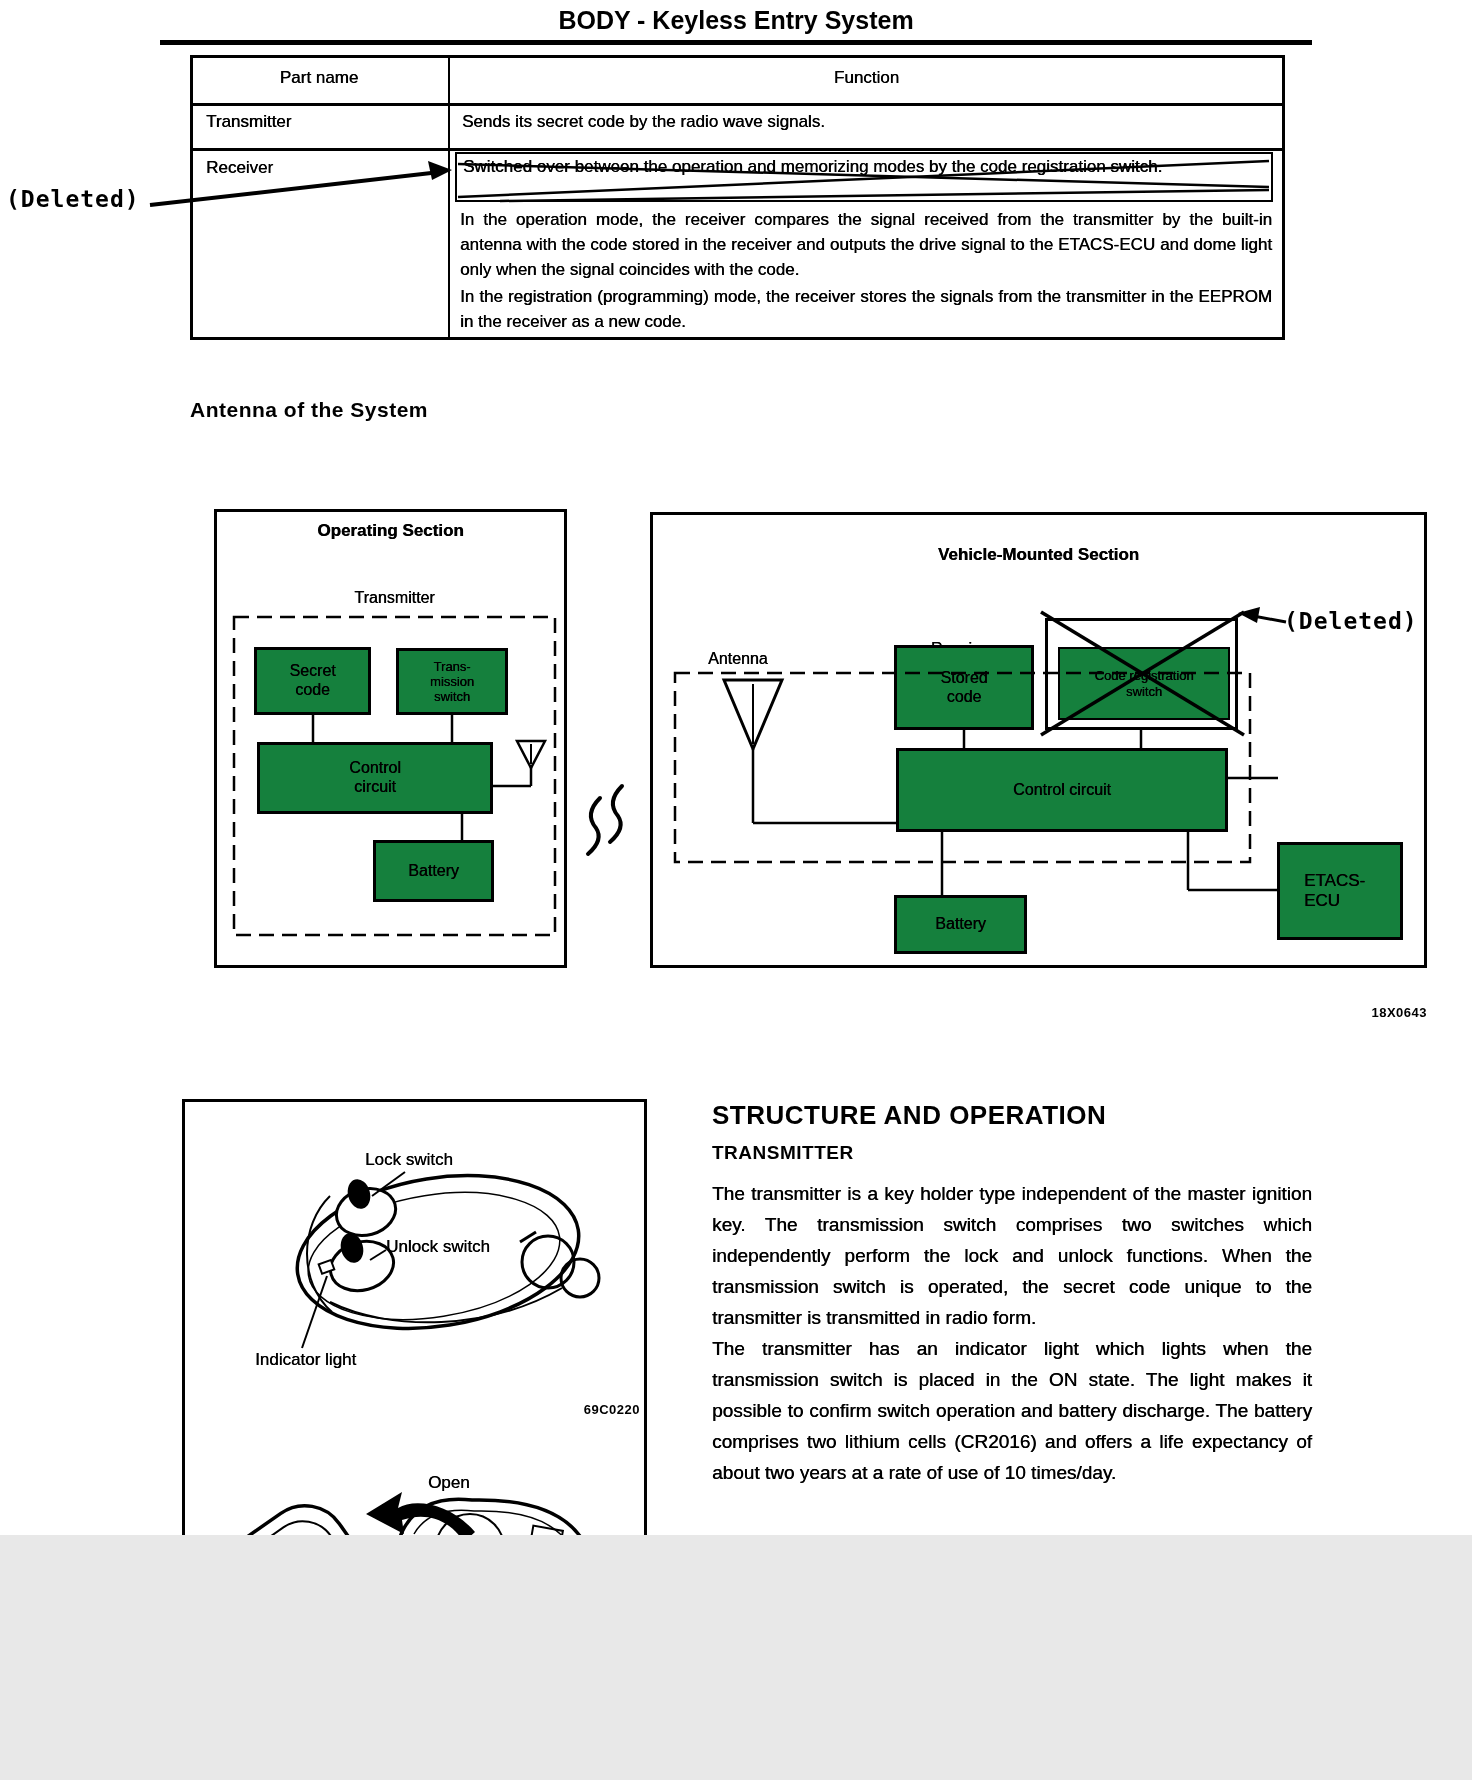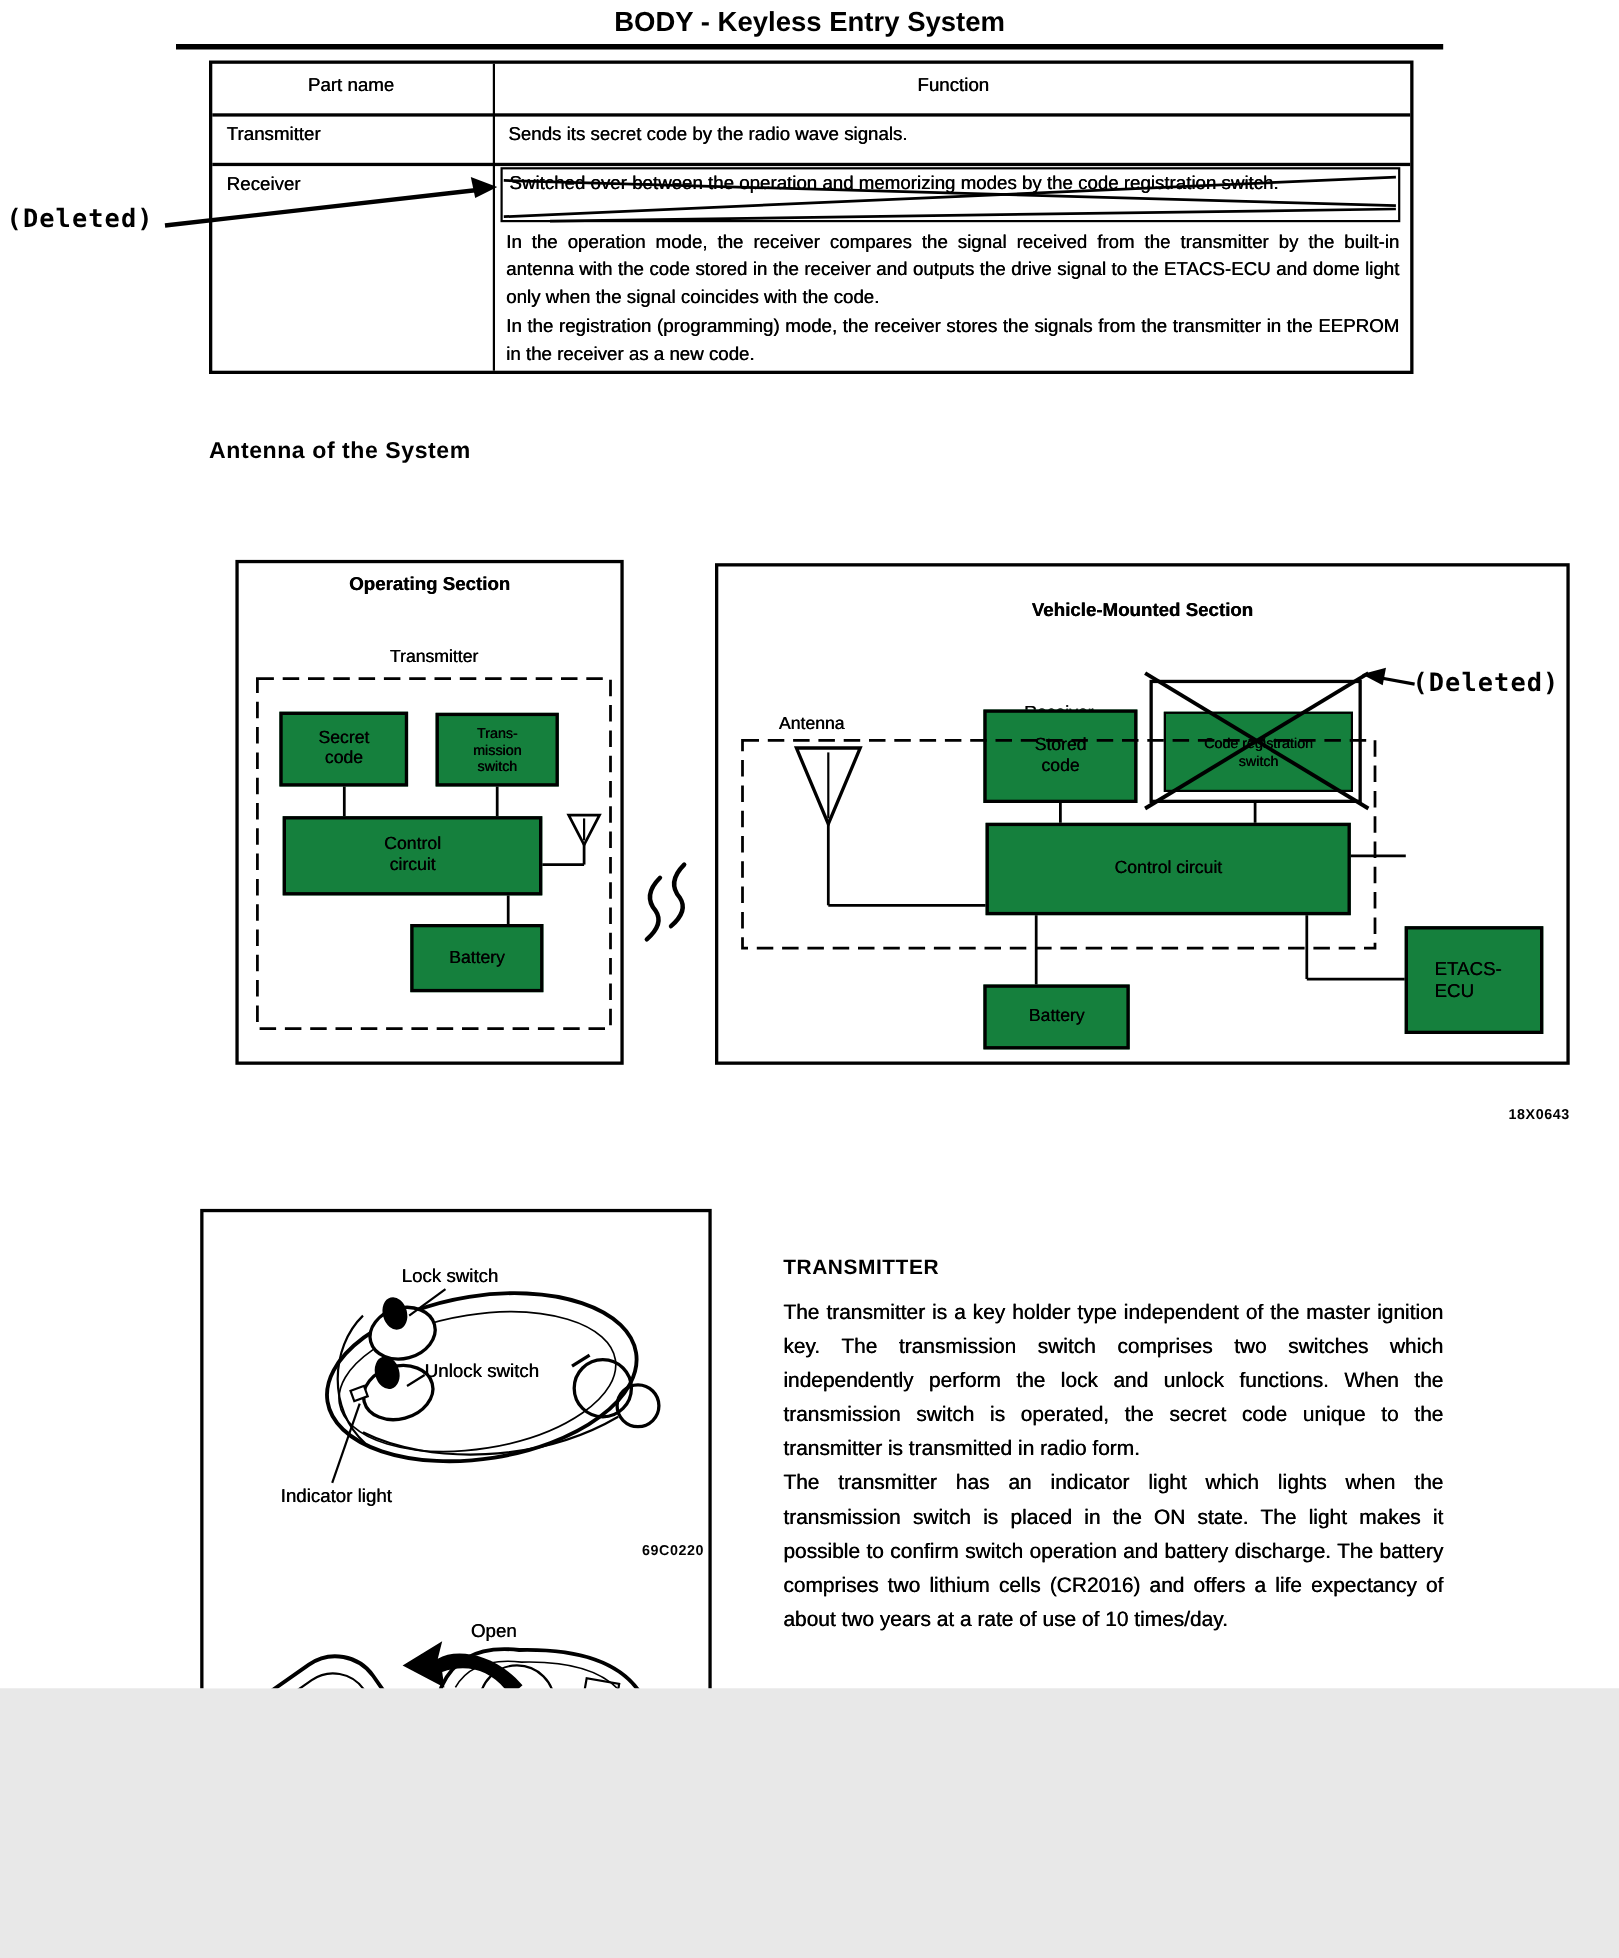--- a/index.html
+++ b/index.html
@@ -105,20 +105,21 @@
 
   <div class="sec" style="left:182px; top:1099px; width:465px; height:669px;"></div>
   <div class="abs ink" style="left:365px; top:1150px; font-size:17px;">Lock switch</div>
   <div class="abs ink" style="left:386px; top:1237px; font-size:17px;">Unlock switch</div>
   <div class="abs ink" style="left:255px; top:1350px; font-size:17px;">Indicator light</div>
   <div class="abs code" style="left:540px; top:1402px; width:100px; text-align:right;">69C0220</div>
   <div class="abs ink" style="left:428px; top:1473px; font-size:17px;">Open</div>
   <div class="abs ink" style="left:393px; top:1703px; font-size:17px;">Battery</div>
   <div class="abs code" style="left:540px; top:1742px; width:100px; text-align:right;">18X0798</div>
 
+  <div class="abs" style="left:712px; top:1100px; font-size:26px; font-weight:bold; letter-spacing:0.5px;">STRUCTURE AND OPERATION</div>
   <div class="abs" style="left:712px; top:1142px; font-size:19px; font-weight:bold; letter-spacing:0.5px;">TRANSMITTER</div>
   <div class="abs" style="left:712px; top:1178px; width:600px;">
     <p class="ink para" style="font-size:19px; line-height:31px;">The transmitter is a key holder type independent of the master ignition key. The transmission switch comprises two switches which independently perform the lock and unlock functions. When the transmission switch is operated, the secret code unique to the transmitter is transmitted in radio form.</p>
     <p class="ink para" style="font-size:19px; line-height:31px;">The transmitter has an indicator light which lights when the transmission switch is placed in the ON state. The light makes it possible to confirm switch operation and battery discharge. The battery comprises two lithium cells (CR2016) and offers a life expectancy of about two years at a rate of use of 10 times/day.</p>
   </div>
 
   <svg class="overlay" width="1472" height="1780" viewBox="0 0 1472 1780">
 
     <g stroke="#000" fill="#000">
       <line x1="150" y1="205" x2="440" y2="172" stroke-width="4"></line>

